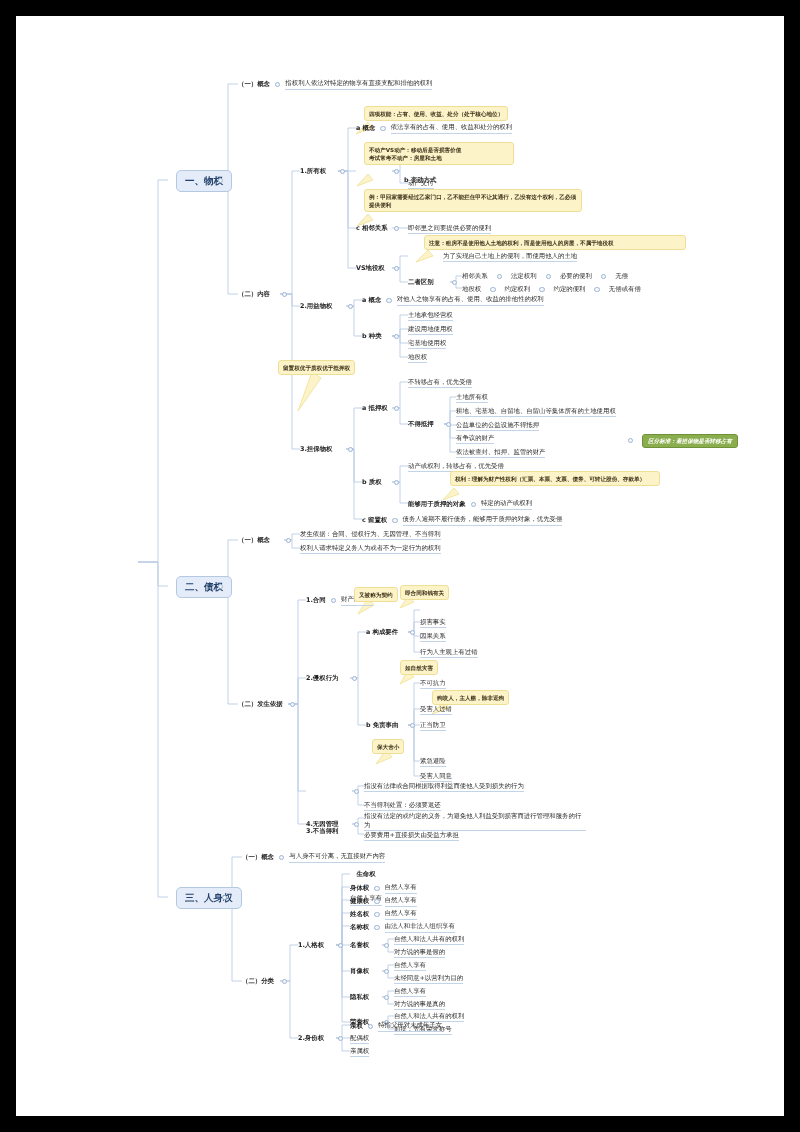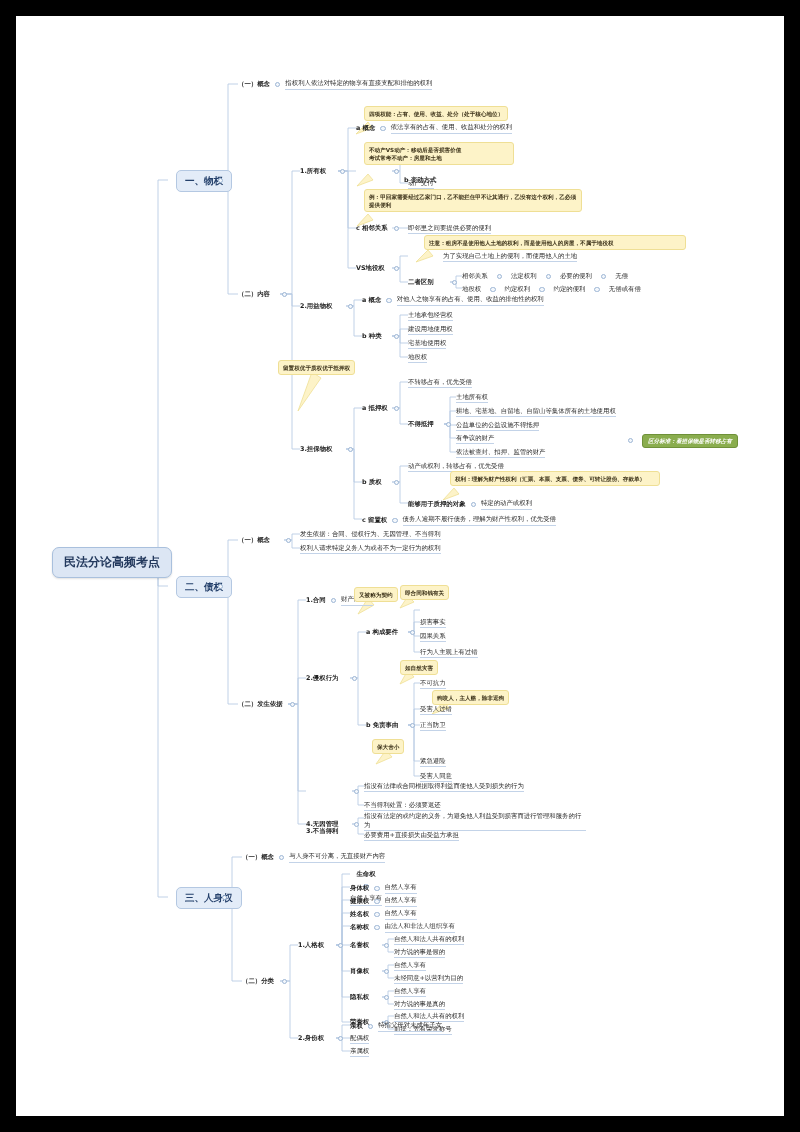--- a/index.html
+++ b/index.html
@@ -190,21 +190,20 @@
       <path d="M296,356 L282,395 L305,362 Z"></path>
       <path d="M438,472 L427,484 L443,478 Z"></path>
       <path d="M352,582 L342,598 L358,589 Z"></path>
       <path d="M392,580 L384,592 L398,586 Z"></path>
       <path d="M392,654 L384,668 L398,661 Z"></path>
       <path d="M428,685 L416,698 L433,692 Z"></path>
       <path d="M370,734 L360,748 L376,741 Z"></path>
     </g>
   </svg>
 
-  <div class="node root" style="left:36px;top:531px;">民法分论高频考点</div>
 
   <div class="node lvl1" style="left:160px;top:154px;">一、物权</div>
   <div class="dot" style="left:202px;top:162px;"></div>
 
   <div class="row" style="left:222px;top:63px;">
     <span class="tb">（一）概念</span>
     <span class="dot" style="position:relative;left:0;top:0;"></span>
     <span class="t ul">指权利人依法对特定的物享有直接支配和排他的权利</span>
   </div>
 
@@ -292,21 +291,21 @@
 
   <div class="row" style="left:392px;top:483px;">
     <span class="tb">能够用于质押的对象</span>
     <span class="dot" style="position:relative;"></span>
     <span class="t ul">特定的动产或权利</span>
   </div>
 
   <div class="row" style="left:346px;top:499px;">
     <span class="tb">c 留置权</span>
     <span class="dot" style="position:relative;"></span>
-    <span class="t ul">债务人逾期不履行债务，理解为财产性权利，优先受偿</span>
+    <span class="t ul">债务人逾期不履行债务，能够用于质押的对象，优先受偿</span>
   </div>
 
   <div class="node note wide" style="left:348px;top:90px;">四项权能：占有、使用、收益、处分（处于核心地位）</div>
   <div class="node note" style="left:348px;top:126px;width:140px;white-space:pre-line;">不动产VS动产：移动后是否损害价值
 考试常考不动产：房屋和土地</div>
   <div class="node note" style="left:348px;top:173px;width:208px;">例：甲回家需要经过乙家门口，乙不能拦住甲不让其通行，乙没有这个权利，乙必须提供便利</div>
   <div class="node note" style="left:408px;top:219px;width:252px;">注意：租房不是使用他人土地的权利，而是使用他人的房屋，不属于地役权</div>
   <div class="node note wide" style="left:262px;top:344px;">留置权优于质权优于抵押权</div>
   <div class="node note" style="left:434px;top:455px;width:200px;">权利：理解为财产性权利（汇票、本票、支票、债券、可转让股份、存款单）</div>
 

